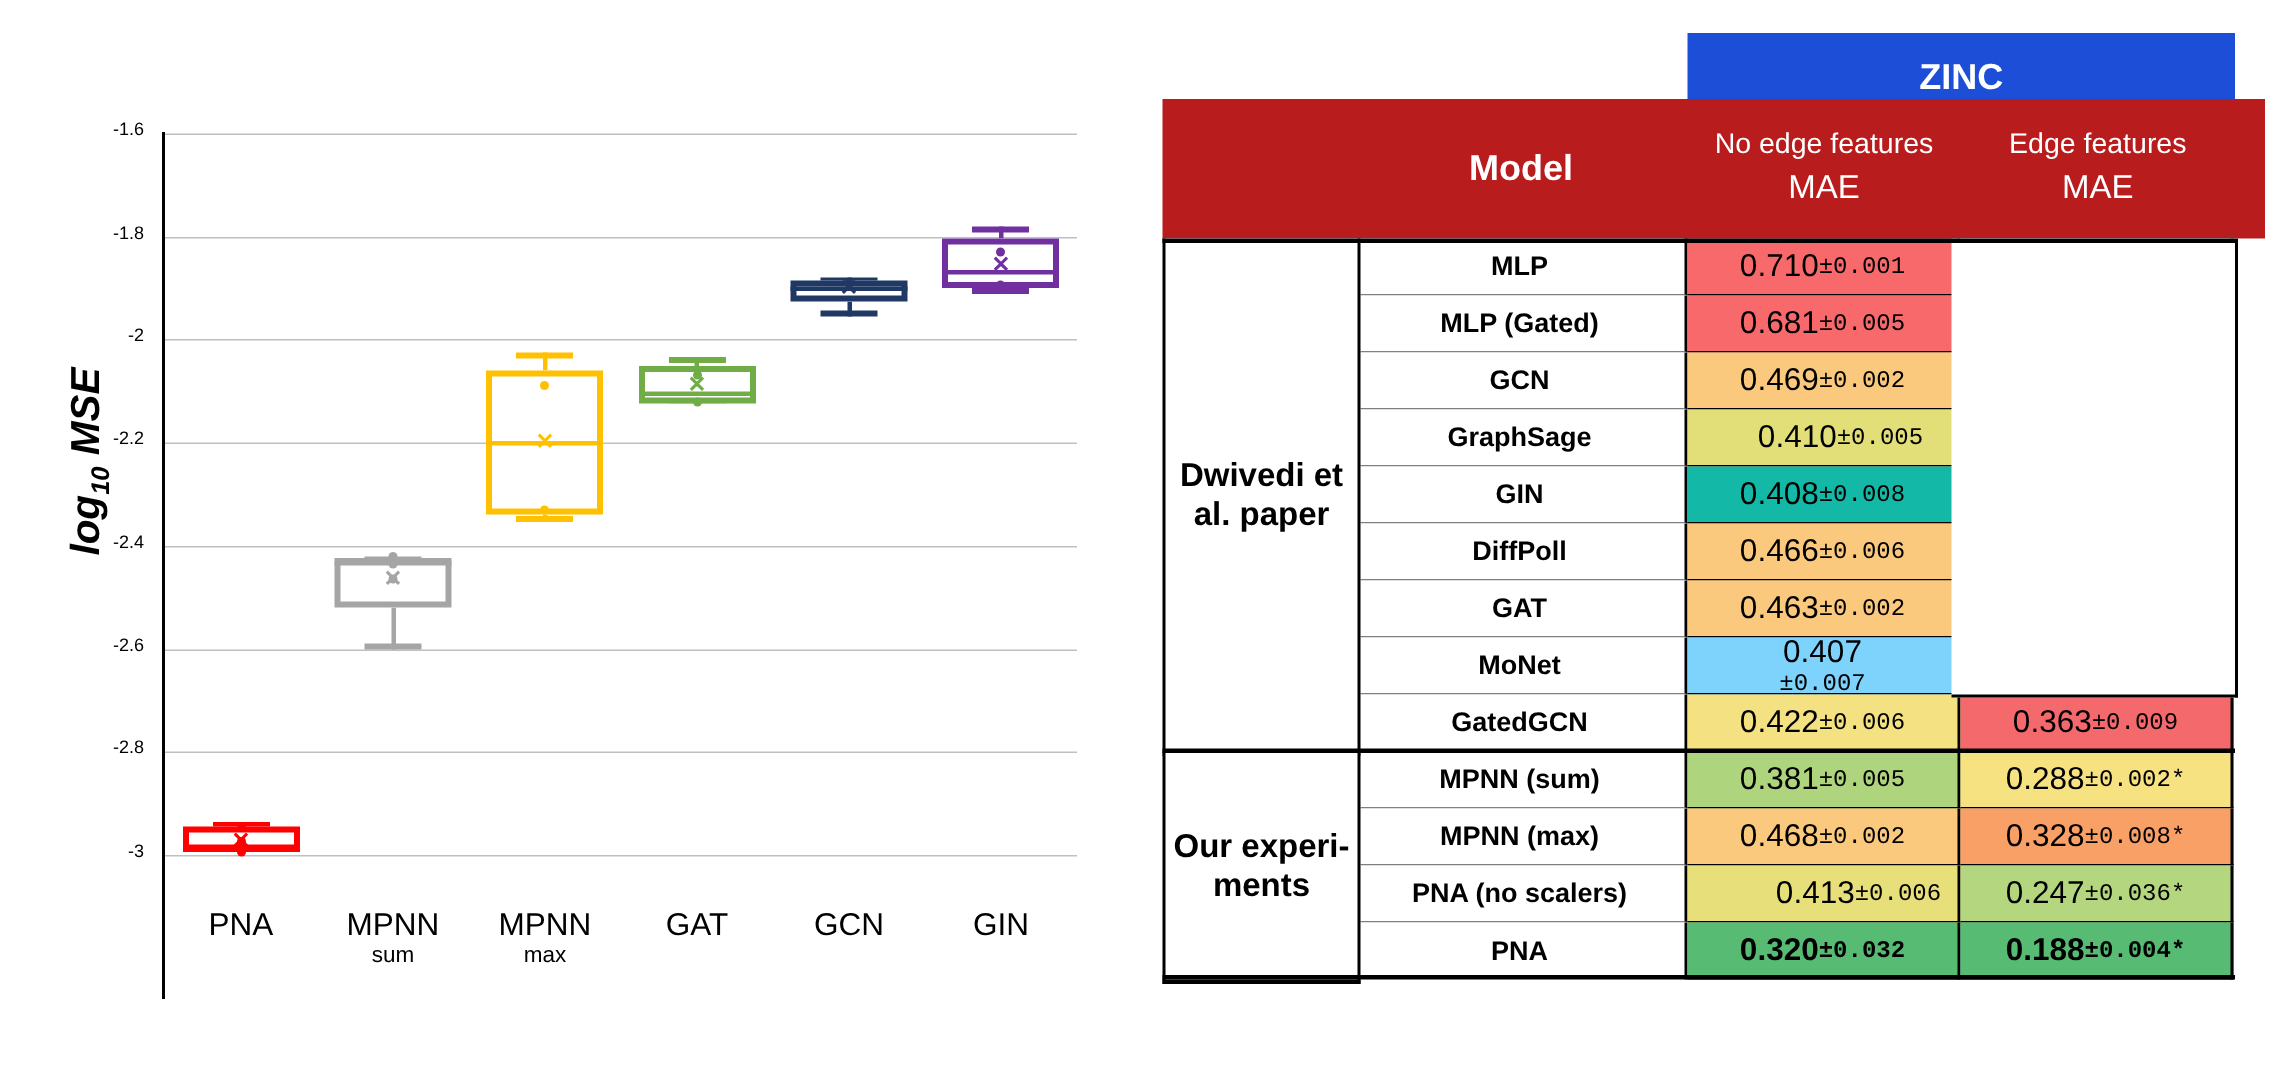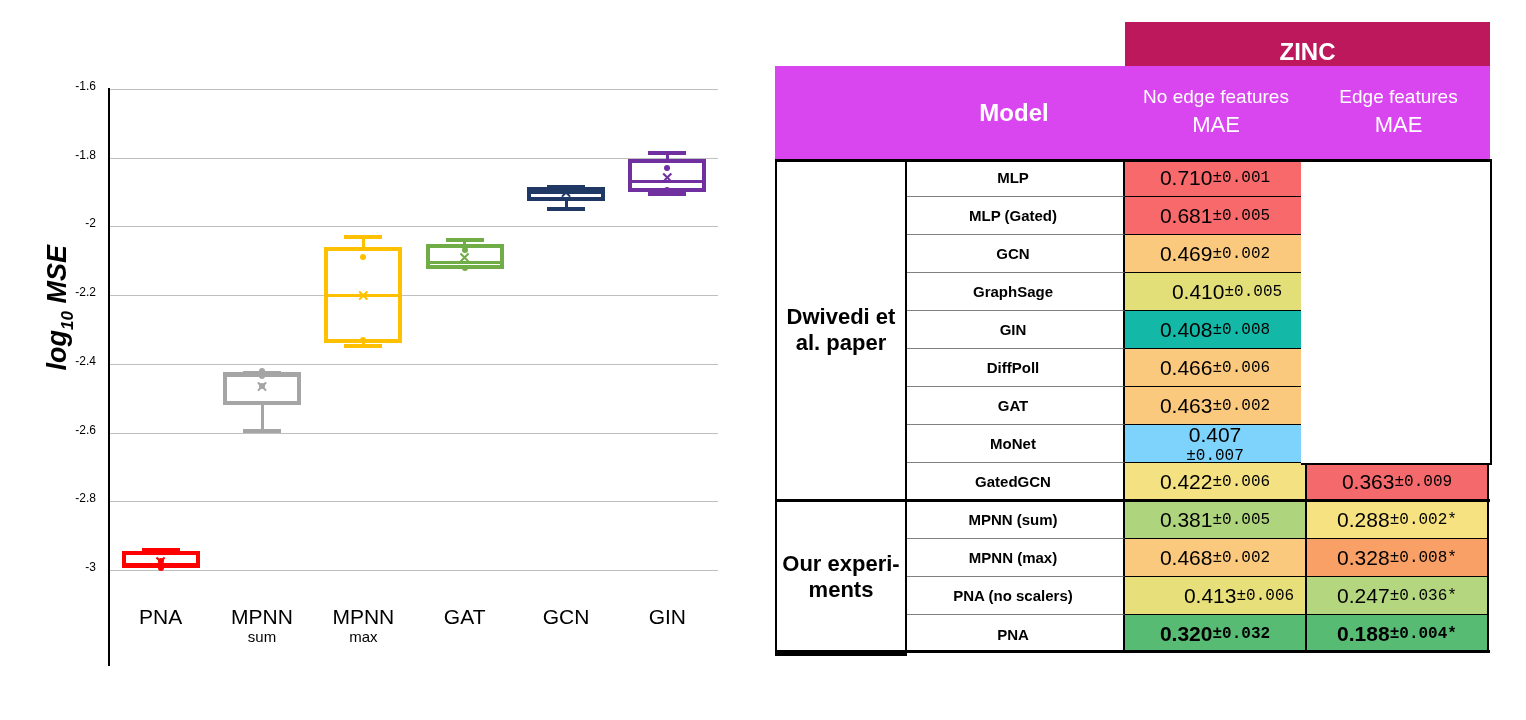--- a/index.html
+++ b/index.html
@@ -39,43 +39,43 @@
   .bp-cap{position:absolute;height:4px;}
   .bp-x{position:absolute;font-size:15px;font-weight:bold;line-height:1;
         transform:translate(-50%,-50%);}
   .bp-dot{position:absolute;width:6px;height:6px;border-radius:50%;
         transform:translate(-50%,-50%);}
 
   
   #table-panel{position:absolute;left:766px;top:0;width:760px;height:720px;}
   #zinc-header{
     position:absolute;left:359px;top:22px;width:365px;height:59px;
-    background:#be185d;color:#fff;font-weight:bold;font-size:24px;
+    background:#1d4ed8;color:#fff;font-weight:bold;font-size:24px;
     display:flex;align-items:center;justify-content:center;
   }
   #black-header{
     position:absolute;left:9px;top:66px;width:715px;height:93px;
-    background:#d946ef;color:#fff;
+    background:#b91c1c;color:#fff;padding-left:20px;
   }
   #hdr-model{
     position:absolute;left:128px;top:0;width:222px;height:93px;
     display:flex;align-items:center;justify-content:center;
     font-size:24px;font-weight:bold;
   }
   .hdr-col{position:absolute;top:0;height:93px;display:flex;
     flex-direction:column;align-items:center;justify-content:center;}
   .hdr-col .sub1{font-size:19px;line-height:1.35;}
   .hdr-col .sub2{font-size:22px;line-height:1.45;}
 
   #grid{position:absolute;left:9px;top:159px;width:715px;}
   .trow{display:flex;height:38px;box-sizing:border-box;}
   .cell{box-sizing:border-box;display:flex;align-items:center;
         justify-content:center;font-size:21px;color:#000;}
   .c-model{width:222px;border-right:2px solid #000;background:#fff;
-           font-weight:bold;font-size:15px;border-bottom:1px solid #808080;}
+           font-weight:bold;font-size:18px;border-bottom:1px solid #808080;}
   .c-val{width:182px;border-bottom:1px solid #000;border-right:2px solid #000;}
   .c-val .err{font-size:16px;font-family:Liberation Mono, monospace;}
   .c-val.bold{font-weight:bold;}
   .c-val.bold .err{font-weight:bold;font-size:16px;}
   .c-empty{background:#fff;}
   #grid .trow:last-child .c-model{border-bottom:none;}
 
   #group-dwivedi{
     position:absolute;left:9px;top:159px;width:128px;height:342px;
     border-left:2px solid #000;border-right:2px solid #000;

